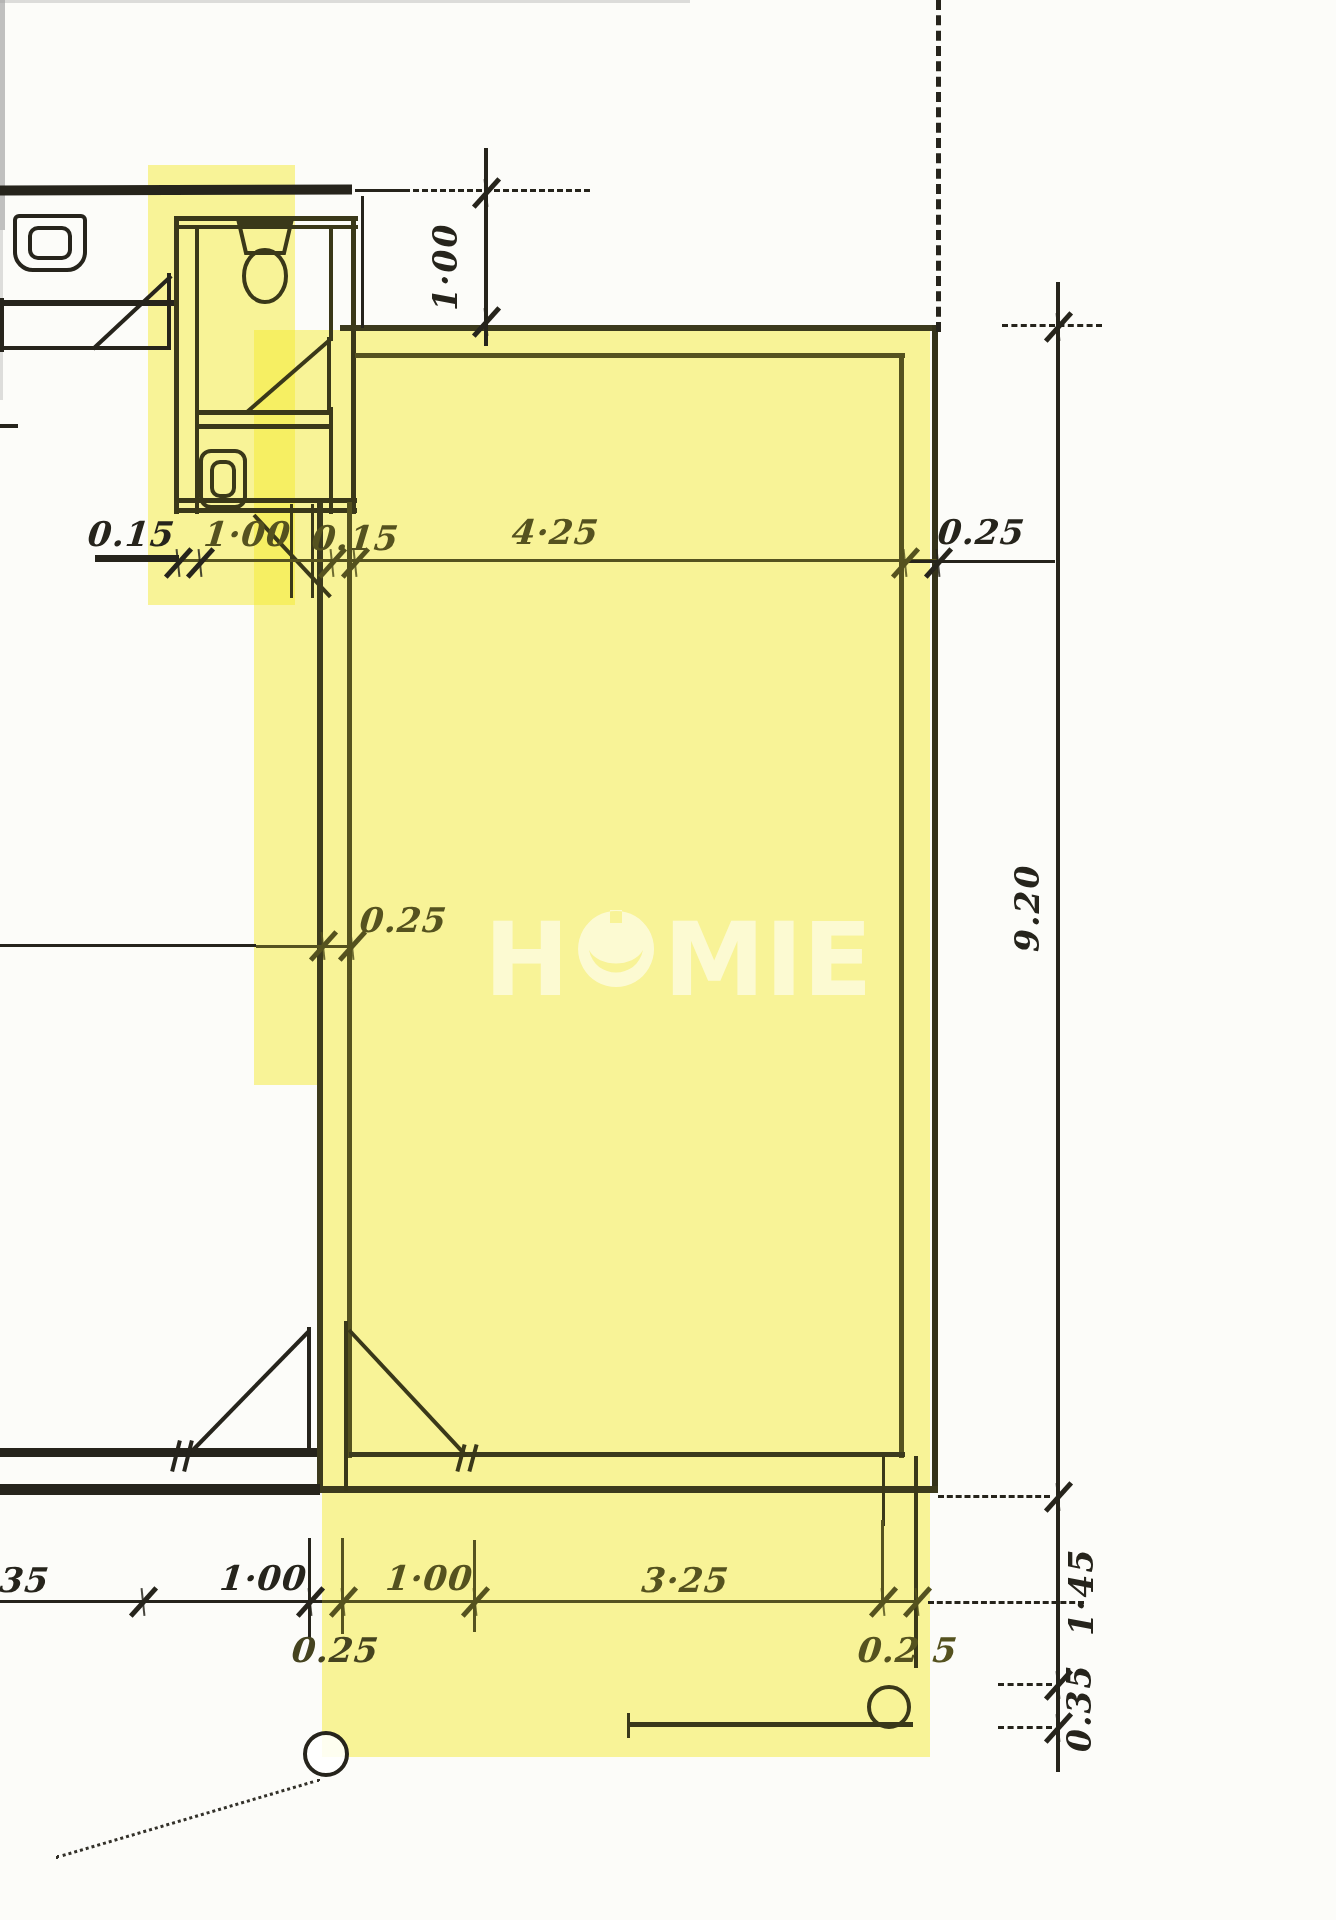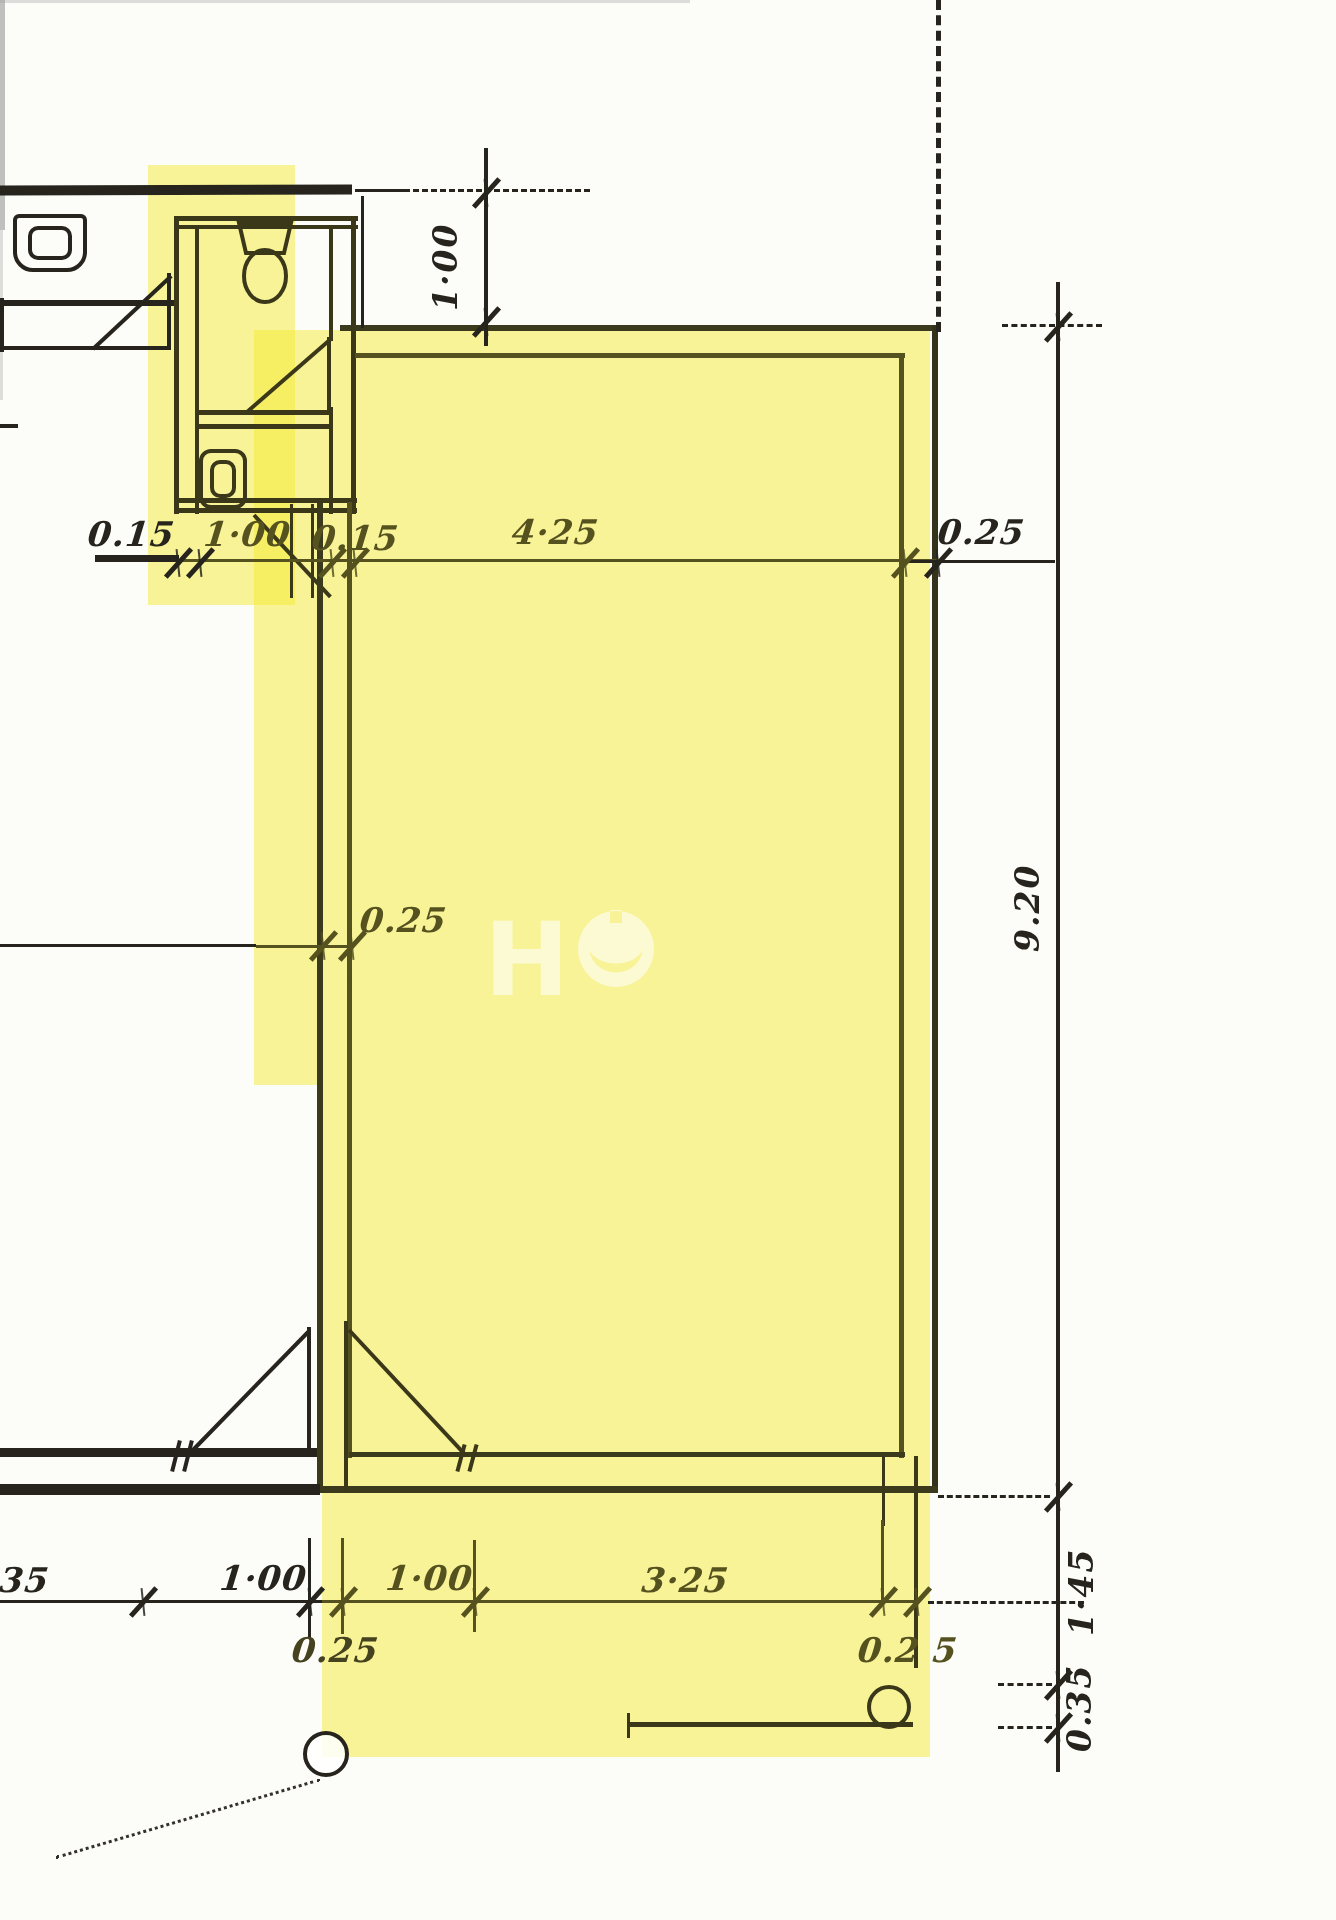--- a/index.html
+++ b/index.html
@@ -151,20 +151,21 @@
 
   <div class="dashv" style="left:936px;top:0;height:332px;border-left:5px dashed #26241c;"></div>
 
   <div id="watermark">
     <span>H</span>
     <svg class="osvg" viewBox="0 0 78 78">
       <path fill-rule="evenodd" fill="rgba(255,255,255,0.57)" d="M39,1 a38,38 0 1 0 0.1,0 z
            M33,0 h12 v13 h-12 z
            M12,40 C22,58 56,58 66,40 C60,70 18,70 12,40 z"></path>
     </svg>
+    <span>MIE</span>
   </div>
 
   <div class="ln" style="left:0;top:1600px;width:322px;height:3px;"></div>
   <div class="ol" style="left:322px;top:1600px;width:595px;height:3px;"></div>
   <div class="dashh" style="left:928px;top:1601px;width:156px;"></div>
   <div class="tick" style="left:128px;top:1587px;"></div>
   <div class="tick" style="left:295px;top:1587px;"></div>
   <div class="tick o" style="left:328px;top:1587px;"></div>
   <div class="tick o" style="left:460px;top:1587px;"></div>
   <div class="tick o" style="left:868px;top:1587px;"></div>

